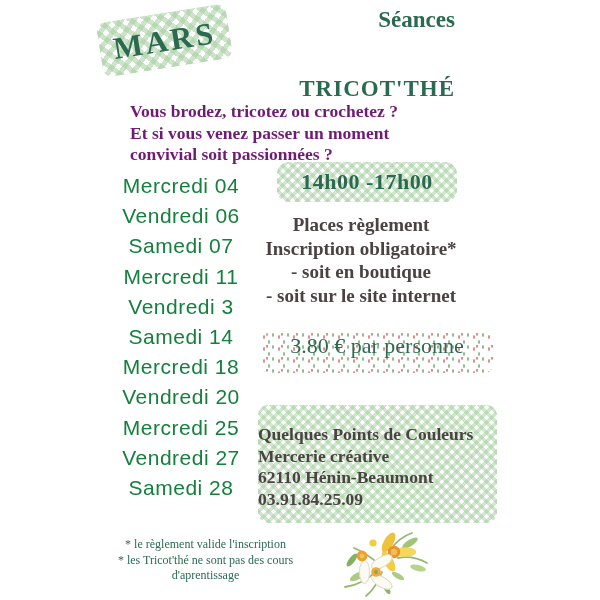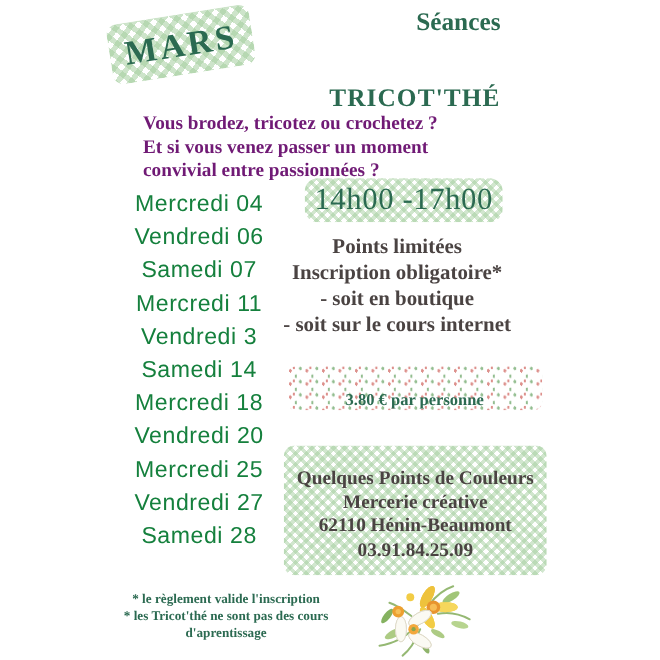--- a/index.html
+++ b/index.html
@@ -55,43 +55,43 @@
 
   .dates {
     position:absolute; left:102px; top:171px; width:158px; text-align:center;
     font-family:"Liberation Sans", sans-serif; font-weight:300;
     font-size:21px; line-height:30.2px; color:#15803d; letter-spacing:0.5px;
   }
 
   .hours-box {
     position:absolute; left:277px; top:162px; width:180px; height:40px;
     border-radius:12px; display:flex; align-items:center; justify-content:center;
-    font-size:28px; font-weight:400; color:#2b6a51; letter-spacing:0.5px;
+    font-size:22px; font-weight:700; color:#2b6a51; letter-spacing:0.5px;
   }
 
   .info {
     position:absolute; left:241px; top:213px; width:240px; text-align:center;
     font-size:19px; line-height:23.5px; color:#4a4342; font-weight:600;
   }
 
   .price-box {
     position:absolute; left:261px; top:333px; width:232px; height:40px;
-    border-radius:8px; display:flex; align-items:flex-end; justify-content:center;
-    font-size:15px; font-weight:700; color:#2b6a51;
+    border-radius:8px; display:flex; align-items:flex-start; justify-content:center;
+    font-size:22px; font-weight:400; color:#2b6a51;
   }
 
   .contact-box {
     position:absolute; left:258px; top:405px; width:239px; height:118px;
-    border-radius:10px; text-align:center; box-sizing:border-box; padding-top:19px;
+    border-radius:10px; box-sizing:border-box; padding-top:19px;
     font-size:17.5px; line-height:21.7px; color:#4a4342; font-weight:600;
   }
 
   .footnotes {
     position:absolute; left:103px; top:537px; width:205px; text-align:center;
-    font-size:12px; line-height:15.5px; color:#2b6a51; font-weight:700;
+    font-size:12px; line-height:15.5px; color:#2b6a51; font-weight:400;
   }
 
   .flower { position:absolute; left:330px; top:530px; width:110px; height:70px; }
 </style>
 </head>
 <body>
 
 <div class="flyer">
 
   <div class="badge gingham-lg">
@@ -99,21 +99,21 @@
   </div>
 
   <div class="title">
     <div class="l1">Séances</div>
     <div class="l2">TRICOT'THÉ</div>
   </div>
 
   <div class="intro">
     <div>Vous brodez, tricotez ou crochetez ?</div>
     <div>Et si vous venez passer un moment</div>
-    <div>convivial entre passionnées ?</div>
+    <div>convivial soit passionnées ?</div>
   </div>
 
   <div class="dates">
     <div>Mercredi 04</div>
     <div>Vendredi 06</div>
     <div>Samedi 07</div>
     <div>Mercredi 11</div>
     <div>Vendredi 3</div>
     <div>Samedi 14</div>
     <div>Mercredi 18</div>
@@ -121,24 +121,24 @@
     <div>Mercredi 25</div>
     <div>Vendredi 27</div>
     <div>Samedi 28</div>
   </div>
 
   <div class="hours-box gingham-sm">
     <span>14h00 -17h00</span>
   </div>
 
   <div class="info">
-    <div>Points limitées</div>
+    <div>Places règlement</div>
     <div>Inscription obligatoire*</div>
     <div>- soit en boutique</div>
-    <div>- soit sur le cours internet</div>
+    <div>- soit sur le site internet</div>
   </div>
 
   <div class="price-box dotted">
     <span>3.80 € par personne</span>
   </div>
 
   <div class="contact-box gingham-sm">
     <div>Quelques Points de Couleurs</div>
     <div>Mercerie créative</div>
     <div>62110 Hénin-Beaumont</div>

